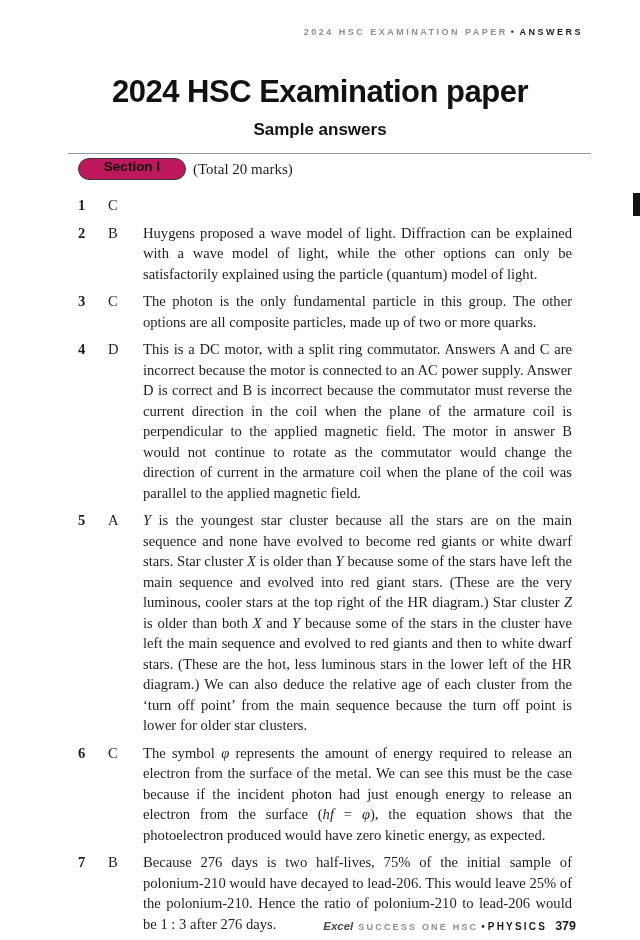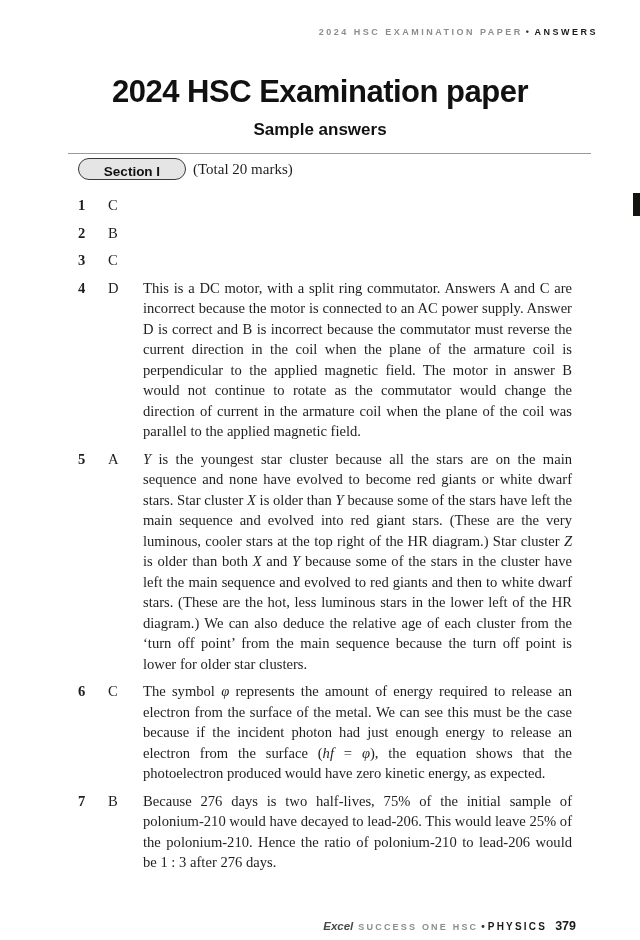--- a/index.html
+++ b/index.html
@@ -6,21 +6,21 @@
   body {
     width:640px; height:940px;
     background:#ffffff;
     position:relative;
     overflow:hidden;
     font-family:"Liberation Serif", serif;
     color:#1e1e1e;
   }
   
   .page-header {
-    padding:27px 42px 0 0;
+    padding:27px 57px 0 0;
     text-align:right;
     font-family:"Liberation Sans", sans-serif;
     font-size:9px;
     letter-spacing:2.5px;
     white-space:nowrap;
   }
   .hdr-gray { color:#8d8d8d; font-weight:bold; }
   .hdr-sep  { color:#333; margin:0 3px; font-weight:bold; }
   .hdr-bold { color:#1a1a1a; font-weight:bold; }
   
@@ -47,27 +47,27 @@
     border-top:1px solid #9a9a9a;
     height:0;
   }
   .section-row {
     margin:4px 0 0 78px;
     display:flex;
     align-items:center;
   }
   .section-pill {
     display:inline-flex;
-    align-items:flex-end;
+    align-items:flex-start;
     justify-content:center;
     width:106px;
     height:20px;
     border:1.3px solid #3a3a3a;
     border-radius:11px;
-    background:#e5e5e5;
+    background:#be185d;
     font-family:"Liberation Sans", sans-serif;
     font-weight:bold;
     font-size:13.5px;
     color:#111;
   }
   .section-marks {
     margin-left:7px;
     font-size:15px;
     color:#1e1e1e;
   }
@@ -130,24 +130,26 @@
 </div>
 
 <div class="answers">
   <div class="answer-row">
     <span class="a-num">1</span>
     <span class="a-letter">C</span>
   </div>
   <div class="answer-row">
     <span class="a-num">2</span>
     <span class="a-letter">B</span>
+    <p class="a-text"><span>Huygens proposed a wave model of light. Diffraction can be explained with a wave model of light, while the other options can only be satisfactorily explained using the particle (quantum) model of light.</span></p>
   </div>
   <div class="answer-row">
     <span class="a-num">3</span>
     <span class="a-letter">C</span>
+    <p class="a-text"><span>The photon is the only fundamental particle in this group. The other options are all composite particles, made up of two or more quarks.</span></p>
   </div>
   <div class="answer-row">
     <span class="a-num">4</span>
     <span class="a-letter">D</span>
     <p class="a-text"><span>This is a DC motor, with a split ring commutator. Answers A and C are incorrect because the motor is connected to an AC power supply. Answer D is correct and B is incorrect because the commutator must reverse the current direction in the coil when the plane of the armature coil is perpendicular to the applied magnetic field. The motor in answer B would not continue to rotate as the commutator would change the direction of current in the armature coil when the plane of the coil was parallel to the applied magnetic field.</span></p>
   </div>
   <div class="answer-row">
     <span class="a-num">5</span>
     <span class="a-letter">A</span>
     <p class="a-text"><i>Y</i><span> is the youngest star cluster because all the stars are on the main sequence and none have evolved to become red giants or white dwarf stars. Star cluster </span><i>X</i><span> is older than </span><i>Y</i><span> because some of the stars have left the main sequence and evolved into red giant stars. (These are the very luminous, cooler stars at the top right of the HR diagram.) Star cluster </span><i>Z</i><span> is older than both </span><i>X</i><span> and </span><i>Y</i><span> because some of the stars in the cluster have left the main sequence and evolved to red giants and then to white dwarf stars. (These are the hot, less luminous stars in the lower left of the HR diagram.) We can also deduce the relative age of each cluster from the ‘turn off point’ from the main sequence because the turn off point is lower for older star clusters.</span></p>

